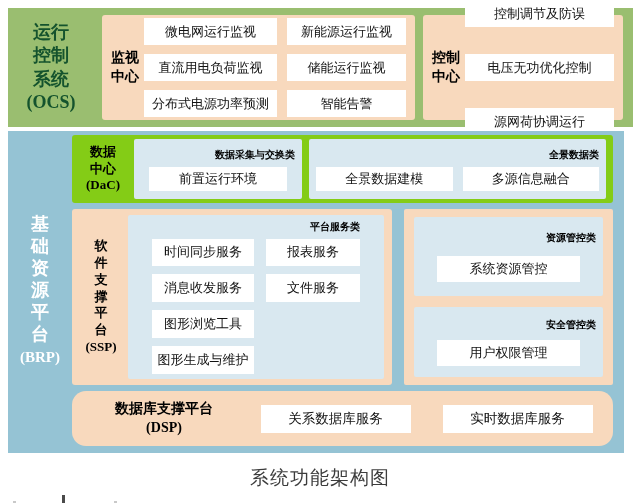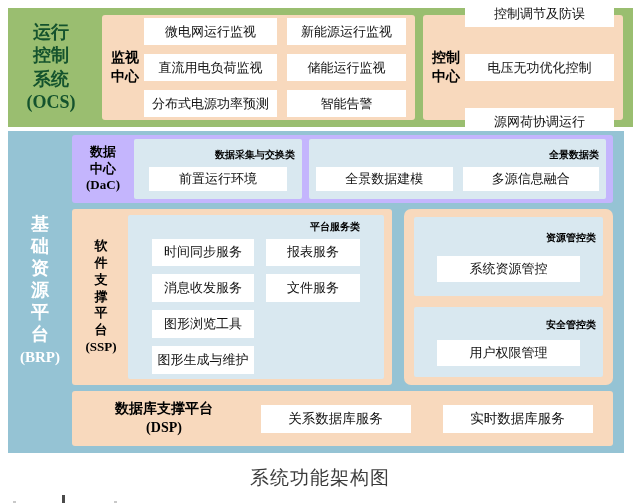--- a/index.html
+++ b/index.html
@@ -21,21 +21,21 @@
         font-size:13px;color:#111;height:27px;white-space:nowrap;}
 
   
   .brp{position:absolute;left:8px;top:131px;width:616px;height:322px;background:#95c3d4;
        box-sizing:border-box;display:flex;padding:4px 11px 7px 0;}
   .brp-label{width:64px;display:flex;flex-direction:column;justify-content:center;align-items:center;
        color:#ffffff;font-weight:bold;font-size:18px;line-height:1.22;text-align:center;}
   .brp-label .paren{font-size:15px;margin-top:2px;}
   .brp-rows{flex:1;display:flex;flex-direction:column;gap:6px;}
 
-  .row-dac{flex:0 0 68px;background:#c4b5fd;border-radius:3px;box-sizing:border-box;
+  .row-dac{flex:0 0 68px;background:#84cc16;border-radius:3px;box-sizing:border-box;
        display:flex;align-items:center;gap:7px;padding:4px 7px;}
   .small-label{font-weight:bold;font-size:13px;color:#000;text-align:center;line-height:1.3;}
   .dac-label{width:48px;flex:0 0 auto;}
   .class-panel{background:#d9e8f0;border-radius:2px;box-sizing:border-box;
        display:flex;flex-direction:column;padding:4px 7px;}
   .class-title{font-weight:bold;font-size:10px;color:#000;text-align:right;line-height:1.45;}
   .cp-exchange{width:168px;align-self:stretch;justify-content:space-evenly;}
   .cp-exchange .wbox{height:24px;margin:0 8px;}
   .cp-pano{flex:1;align-self:stretch;justify-content:space-evenly;}
   .pano-row{display:flex;gap:10px;}
@@ -44,27 +44,27 @@
   .row-ssp{flex:1;display:flex;gap:12px;}
   .ssp-left{flex:0 0 320px;background:#f8d9bd;border-radius:3px;box-sizing:border-box;
        display:flex;gap:6px;padding:6px 8px;}
   .ssp-label{width:42px;flex:0 0 auto;display:flex;flex-direction:column;justify-content:center;
        align-items:center;font-weight:bold;font-size:13px;line-height:1.3;text-align:center;}
   .cp-platform{flex:1;padding:5px 24px;}
   .platform-grid{flex:1;display:grid;grid-template-columns:1.08fr 1fr;grid-auto-rows:1fr;
        gap:8px 12px;margin-top:4px;}
   .platform-grid .wbox{height:auto;min-height:24px;}
   .platform-grid .span-left{grid-column:1;}
-  .ssp-right{flex:1;background:#f8d9bd;border-radius:7px;box-sizing:border-box;
+  .ssp-right{flex:1;background:#f8d9bd;border-radius:2px;box-sizing:border-box;
        display:flex;flex-direction:column;gap:11px;padding:8px 10px;}
   .cp-resource{flex:1.15;justify-content:space-evenly;}
   .cp-security{flex:1;justify-content:space-evenly;}
   .cp-resource .wbox,.cp-security .wbox{height:26px;margin:0 16px;}
 
-  .row-dsp{flex:0 0 55px;background:#f8d9bd;border-radius:3px;box-sizing:border-box;
+  .row-dsp{flex:0 0 55px;background:#f8d9bd;border-radius:14px;box-sizing:border-box;
        display:flex;align-items:center;padding:4px 8px;}
   .dsp-label{width:168px;flex:0 0 auto;font-size:14px;}
   .dsp-boxes{flex:1;display:flex;justify-content:center;gap:32px;}
   .dsp-boxes .wbox{width:150px;height:28px;font-size:13.5px;}
 
   
   .caption{position:absolute;left:0;top:465px;width:640px;text-align:center;
        font-size:19px;color:#3c3c3c;letter-spacing:1px;}
   .tick{position:absolute;left:62px;top:495px;width:3px;height:8px;background:#4a4a4a;}
   .dot{position:absolute;width:3px;height:2px;background:#c9c9c9;}

